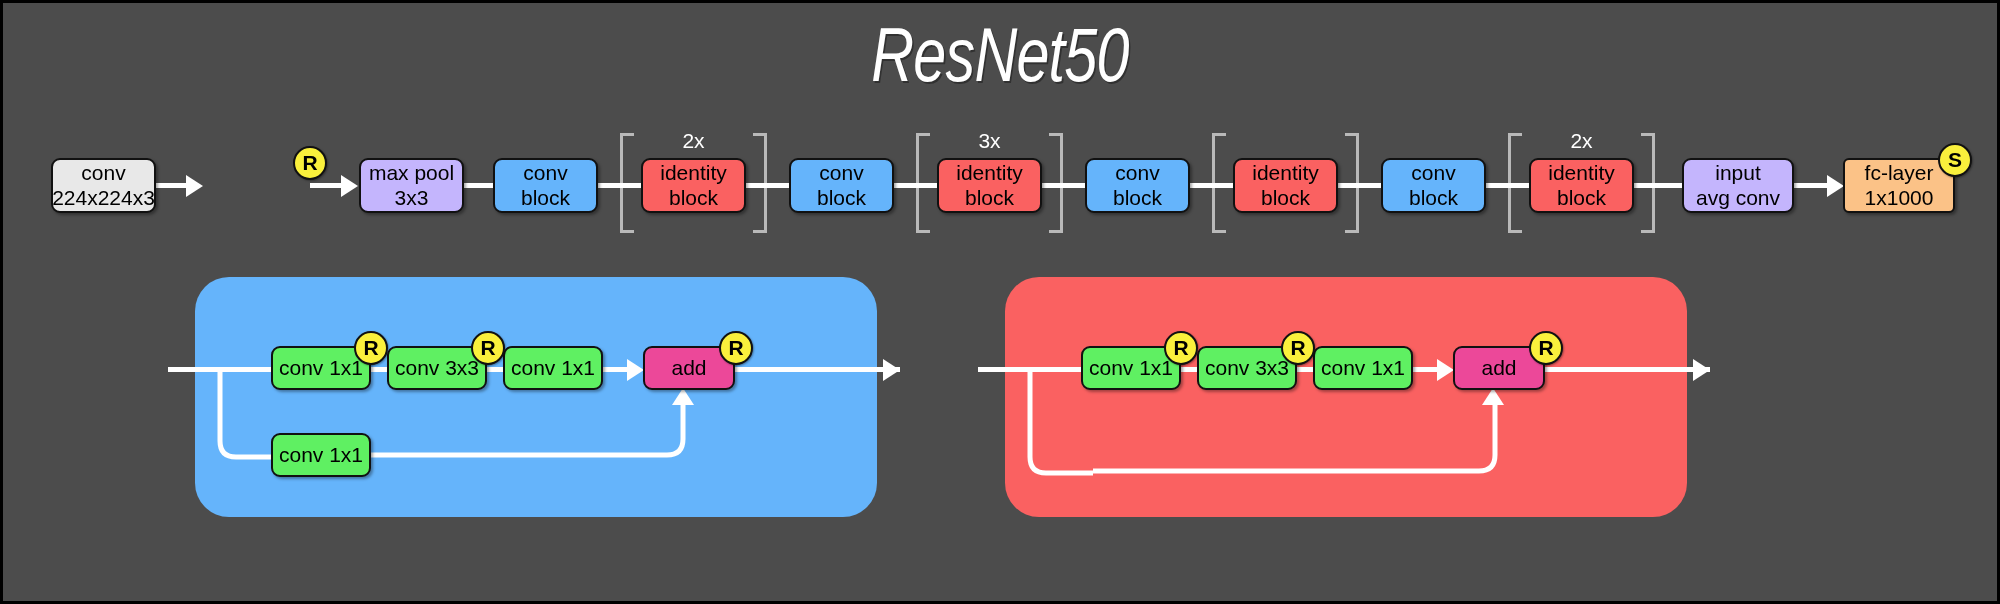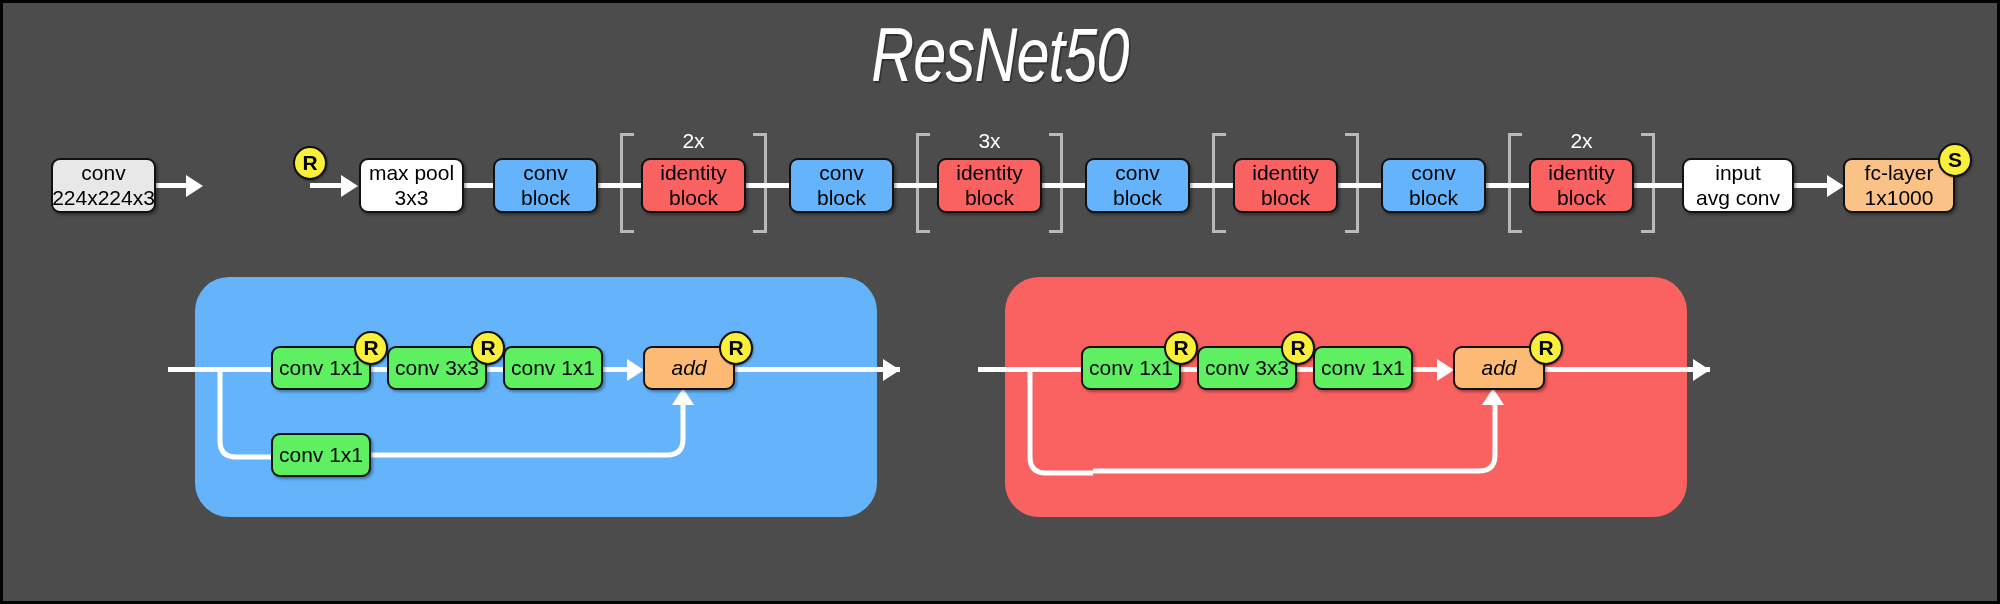--- a/index.html
+++ b/index.html
@@ -50,26 +50,26 @@
     justify-content: center;
     text-align: center;
     line-height: 1.16;
     font-size: 21px;
     box-shadow: 2px 2px 3px rgba(0,0,0,0.35);
     z-index: 4;
   }
   .node .ln { display: block; white-space: nowrap; }
 
   .c-gray-l { background: #e8e8e8; }
-  .c-gray   { background: #ffffff; }
+  .c-gray   { background: #c4b5fd; }
   .c-green  { background: #5ff062; }
   .c-blue   { background: #65b4fb; }
   .c-red    { background: #fa6161; }
   .c-orange { background: #fbc287; }
-  .c-add    { background: #fdba74; color: #000; font-style: italic; }
+  .c-add    { background: #ec4899; color: #000; }
 
   
   .badge {
     position: absolute;
     width: 34px;
     height: 34px;
     border-radius: 50%;
     background: #faf03c;
     border: 2px solid #111111;
     color: #000000;
@@ -239,21 +239,21 @@
   <div class="hline" style="left:1631px; top:180px; width:50px;"></div>
   <div class="arrowhead" style="left:1681px; top:172px;"></div>
 
   <div class="node c-gray" style="left:1679px; top:155px; width:112px; height:55px;">
     <span class="ln">input</span>
     <span class="ln">avg conv</span>
   </div>
   <div class="hline" style="left:1791px; top:180px; width:33px;"></div>
   <div class="arrowhead" style="left:1824px; top:172px;"></div>
 
-  <div class="node c-orange" style="left:1840px; top:155px; width:112px; height:55px;">
+  <div class="node c-orange" style="left:1840px; top:155px; width:112px; height:55px;border-radius:6px;">
     <span class="ln">fc-layer</span>
     <span class="ln">1x1000</span>
   </div>
   <div class="badge" style="left:1935px; top:140px;">S</div>
 
   <div class="panel" style="left:192px; top:274px; width:682px; height:240px; background:#65b4fb;"></div>
 
   <div class="hline" style="left:165px; top:364px; width:104px;"></div>
   <svg class="wire" style="left:200px; top:360px; width:90px; height:100px;" viewBox="0 0 90 100">
     <path d="M 17,4 L 17,78 Q 17,94 33,94 L 80,94" fill="none" stroke="#ffffff" stroke-width="5" stroke-linecap="butt"></path>

